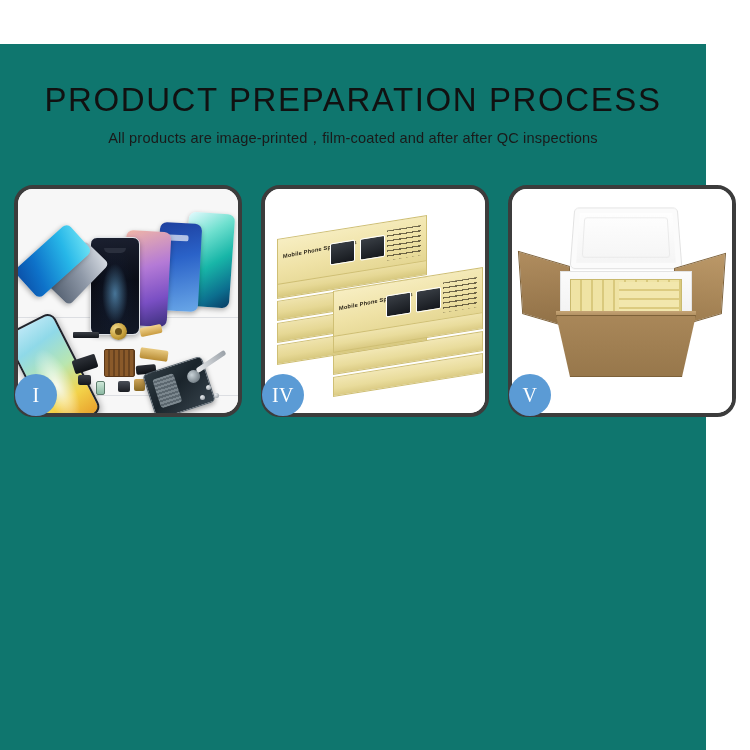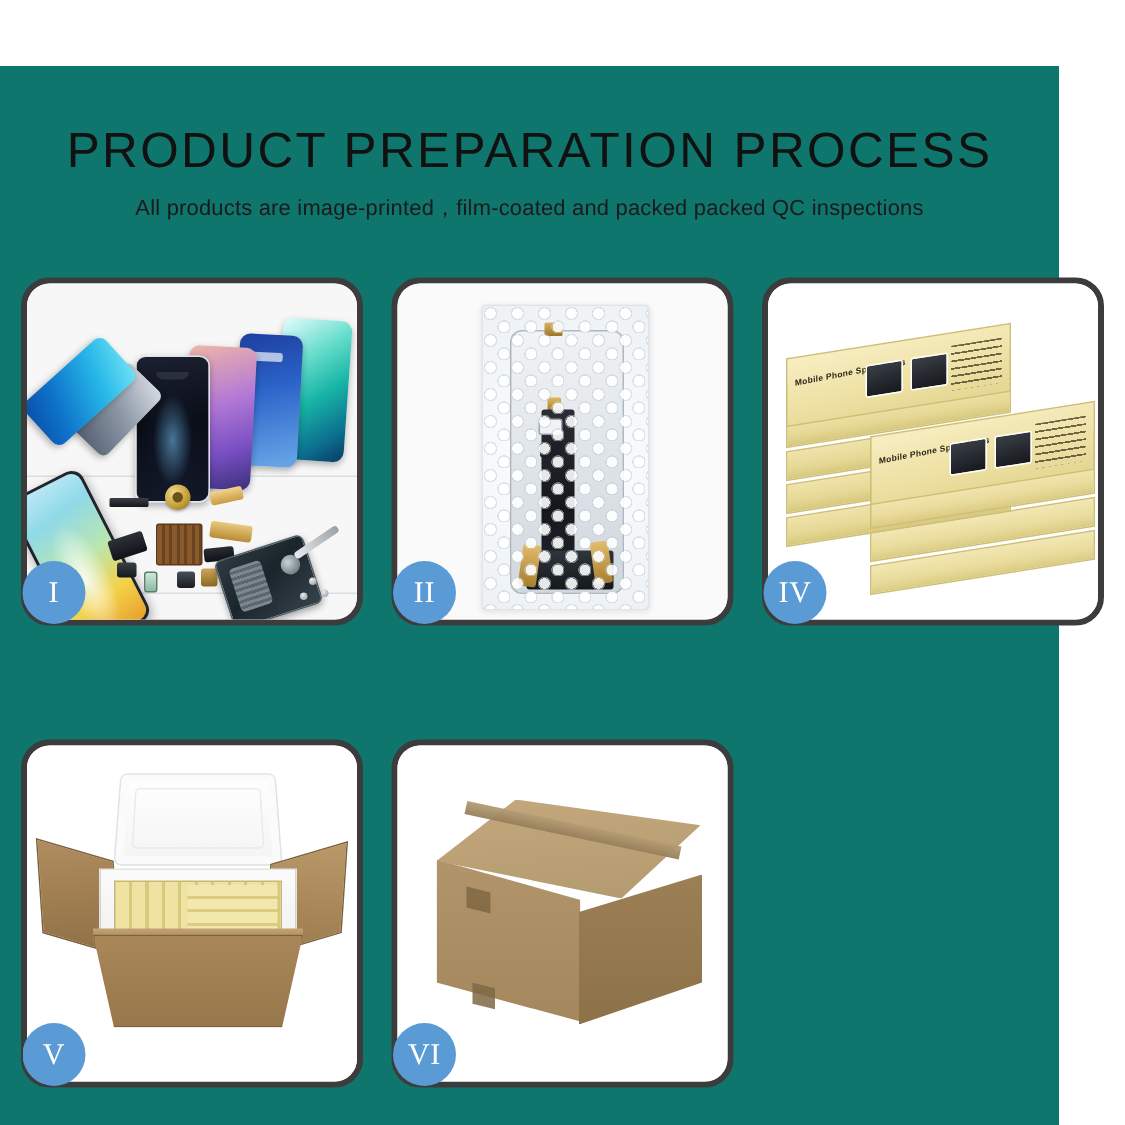--- a/index.html
+++ b/index.html
@@ -544,21 +544,21 @@
     transform: skewY(14deg);
   }
 </style>
 </head>
 <body>
 
 <div class="page">
 
   <div class="header">
     <div class="title">PRODUCT PREPARATION PROCESS</div>
-    <div class="subtitle">All products are image-printed，film-coated and packed packed QC inspections</div>
+    <div class="subtitle">All products are image-printed，film-coated and after after QC inspections</div>
   </div>
 
   <div class="grid">
 
     <div class="panel">
       <div class="panel-inner p1">
         <div class="floorline" style="top:128px;"></div>
         <div class="floorline" style="top:206px;"></div>
 
         <div class="scr f"></div>
@@ -583,38 +583,20 @@
         <div class="cmp sq4"></div>
         <div class="cmp backplate"></div>
         <div class="cmp tool"></div>
         <div class="cmp screw1"></div>
         <div class="cmp screw2"></div>
         <div class="cmp screw3"></div>
       </div>
       <div class="badge">I</div>
     </div>
 
-    <div class="panel">
-      <div class="panel-inner p2">
-        <div class="bubblepack">
-          <div class="innerpart">
-            <div class="toptab"></div>
-            <div class="goldtab3"></div>
-            <div class="flexstrip"></div>
-            <div class="conn1"></div>
-            <div class="conn2"></div>
-            <div class="darkbase"></div>
-            <div class="goldtab1"></div>
-            <div class="goldtab2"></div>
-          </div>
-          <div class="bubbles"></div>
-        </div>
-      </div>
-      <div class="badge">II</div>
-    </div>
 
 
     <div class="panel">
       <div class="panel-inner p4">
         <div class="stack">
           <div class="sbox b1"></div>
           <div class="sbox b2"></div>
           <div class="sbox b3"></div>
           <div class="sbox b4"></div>
           <div class="sbox b5"></div>
@@ -648,26 +630,15 @@
         <div class="flapL"></div>
         <div class="flapR"></div>
         <div class="foam-body"></div>
         <div class="yellowpack"></div>
         <div class="carton-rim"></div>
         <div class="carton-front"></div>
       </div>
       <div class="badge">V</div>
     </div>
 
-    <div class="panel">
-      <div class="panel-inner p6">
-        <div class="c6-left"></div>
-        <div class="c6-right"></div>
-        <div class="c6-top"></div>
-        <div class="c6-tape"></div>
-        <div class="c6-tab1"></div>
-        <div class="c6-tab2"></div>
-      </div>
-      <div class="badge">VI</div>
-    </div>
 
   </div>
 </div>
 
 </body></html>

